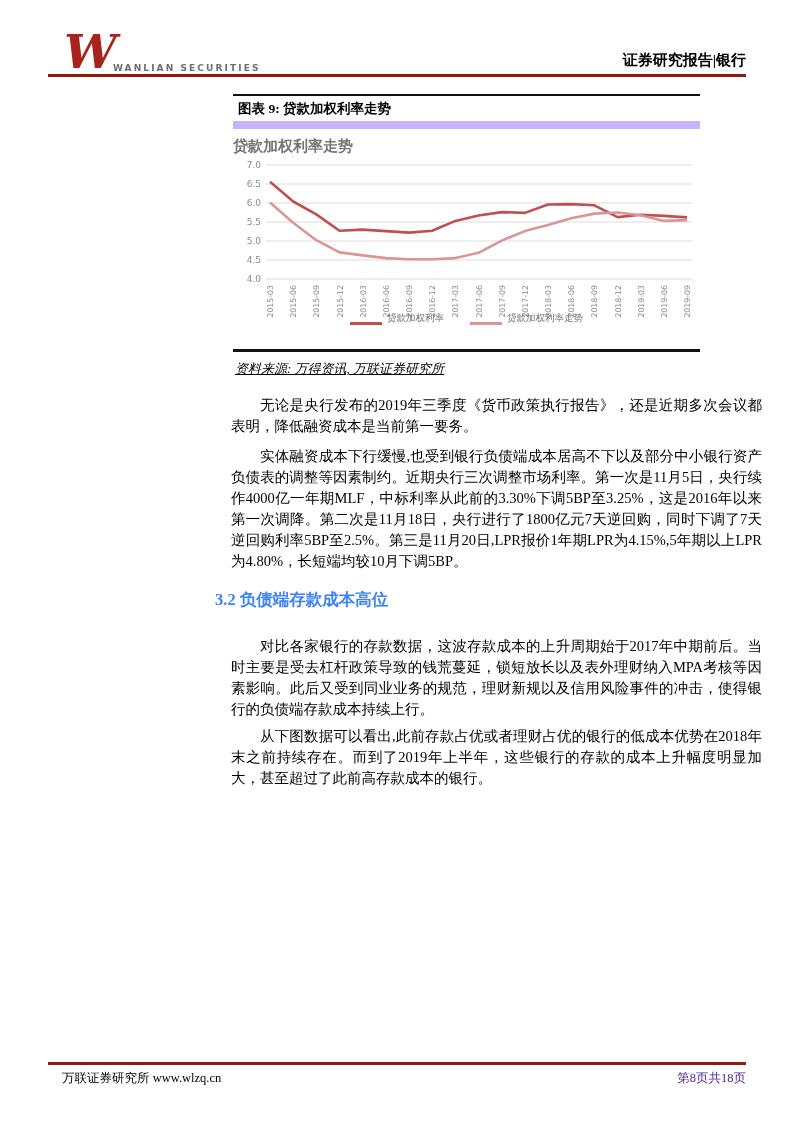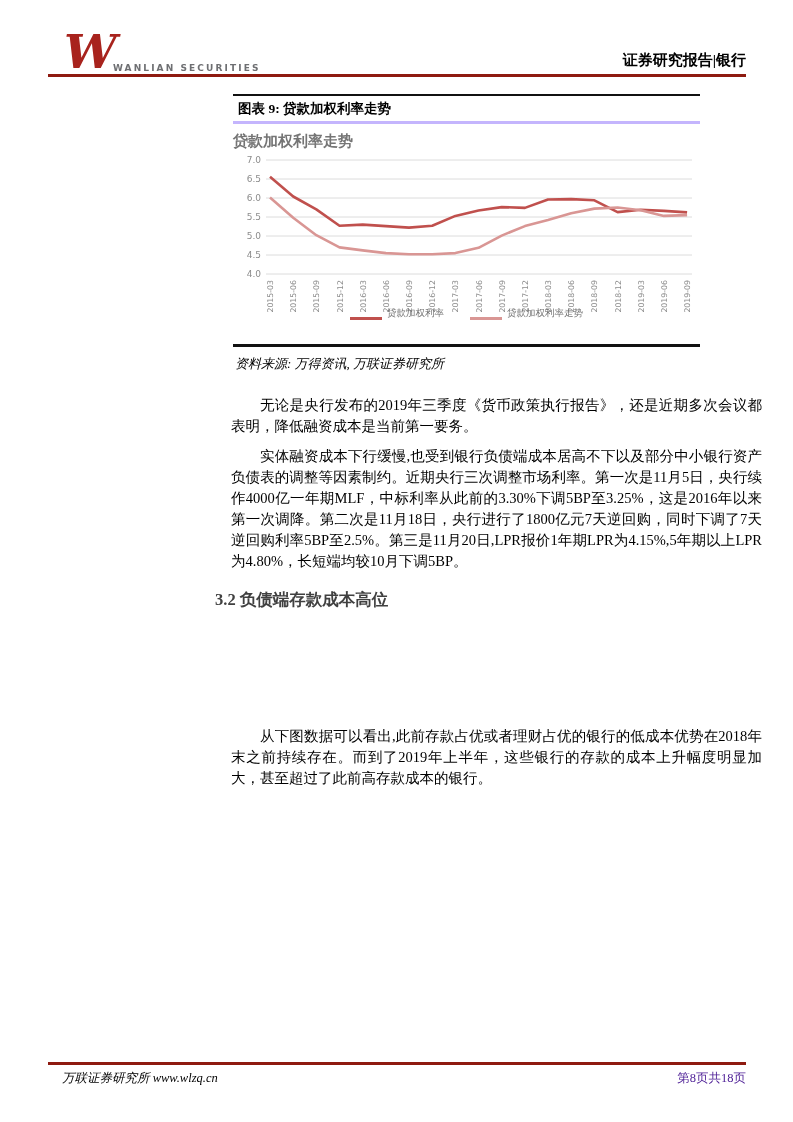--- a/index.html
+++ b/index.html
@@ -34,21 +34,21 @@
     font-size:15px; font-weight:bold; color:#000;
   }
   
   .figure-block{
     position:absolute; left:233px; top:94px; width:467px;
     border-top:2px solid #111;
   }
   .figure-caption{
     padding:4px 0 3px 5px;
     font-size:13.5px; font-weight:bold; color:#000;
-    border-bottom:3px solid #c4b5fd;
+    border-bottom:8px solid #c4b5fd;
   }
   .chart-area{
     position:relative; width:467px; height:220px;
     border-bottom:3px solid #111;
     font-family:"DejaVu Sans","Liberation Sans",sans-serif;
   }
   .chart-title{
     position:absolute; left:0; right:0; top:8px; 
     font-size:15px; font-weight:bold; color:#757575;
   }
@@ -61,40 +61,40 @@
   .xtick{font-size:7.8px; fill:#8c8c8c;}
   .chart-legend{
     position:absolute; left:0; right:0; top:183px;
     display:flex; justify-content:center; gap:26px;
     font-size:9.5px; color:#6f6f6f;
   }
   .legend-item{display:flex; align-items:flex-end; gap:5px;}
   .legend-swatch{display:inline-block; width:32px; height:3px;}
   .figure-source{
     padding:8px 0 10px 2px;
-    font-size:13px; font-style:italic; color:#000;
+    font-size:13px; font-style:italic; color:#000;text-decoration:underline;
   }
   
   .body-par{
     position:absolute; left:215px; width:531px; margin:16px;
     font-size:14.5px; line-height:21px; text-align:justify;
     text-indent:2em; color:#000;
   }
   .section-heading{
     position:absolute; left:215px; width:531px; margin:0;
-    font-size:16.5px; font-weight:bold; color:#404040;
+    font-size:16.5px; font-weight:bold; color:#3b82f6;
   }
   
   .footer-rule{
     position:absolute; left:48px; top:1062px; width:698px; height:3px;
     background:#8E1A10;
   }
   .footer-left{
     position:absolute; left:62px; top:1070px;
-    font-size:12.5px; font-style:italic; color:#000;
+    font-size:12.5px; color:#000;
   }
   .footer-right{
     position:absolute; right:47px; top:1070px;
     font-size:12.5px; color:#4c1d95;
   }
 </style>
 </head>
 <body>
 
 <div class="page">
@@ -156,19 +156,20 @@
             <span>贷款加权利率走势</span>
           </span>
         </div>
     </div>
     <div class="figure-source">资料来源: 万得资讯, 万联证券研究所</div>
   </section>
 
   <p class="body-par" style="top:379px">无论是央行发布的2019年三季度《货币政策执行报告》，还是近期多次会议都表明，降低融资成本是当前第一要务。</p>
   <p class="body-par" style="top:430px">实体融资成本下行缓慢,也受到银行负债端成本居高不下以及部分中小银行资产负债表的调整等因素制约。近期央行三次调整市场利率。第一次是11月5日，央行续作4000亿一年期MLF，中标利率从此前的3.30%下调5BP至3.25%，这是2016年以来第一次调降。第二次是11月18日，央行进行了1800亿元7天逆回购，同时下调了7天逆回购利率5BP至2.5%。第三是11月20日,LPR报价1年期LPR为4.15%,5年期以上LPR为4.80%，长短端均较10月下调5BP。</p>
   <h2 class="section-heading" style="top:589px">3.2 负债端存款成本高位</h2>
+  <p class="body-par" style="top:620px">对比各家银行的存款数据，这波存款成本的上升周期始于2017年中期前后。当时主要是受去杠杆政策导致的钱荒蔓延，锁短放长以及表外理财纳入MPA考核等因素影响。此后又受到同业业务的规范，理财新规以及信用风险事件的冲击，使得银行的负债端存款成本持续上行。</p>
   <p class="body-par" style="top:710px">从下图数据可以看出,此前存款占优或者理财占优的银行的低成本优势在2018年末之前持续存在。而到了2019年上半年，这些银行的存款的成本上升幅度明显加大，甚至超过了此前高存款成本的银行。</p>
 
   <div class="footer-rule"></div>
   <span class="footer-left">万联证券研究所 www.wlzq.cn</span>
   <span class="footer-right">第8页共18页</span>
 
 </div>
 
 </body></html>

